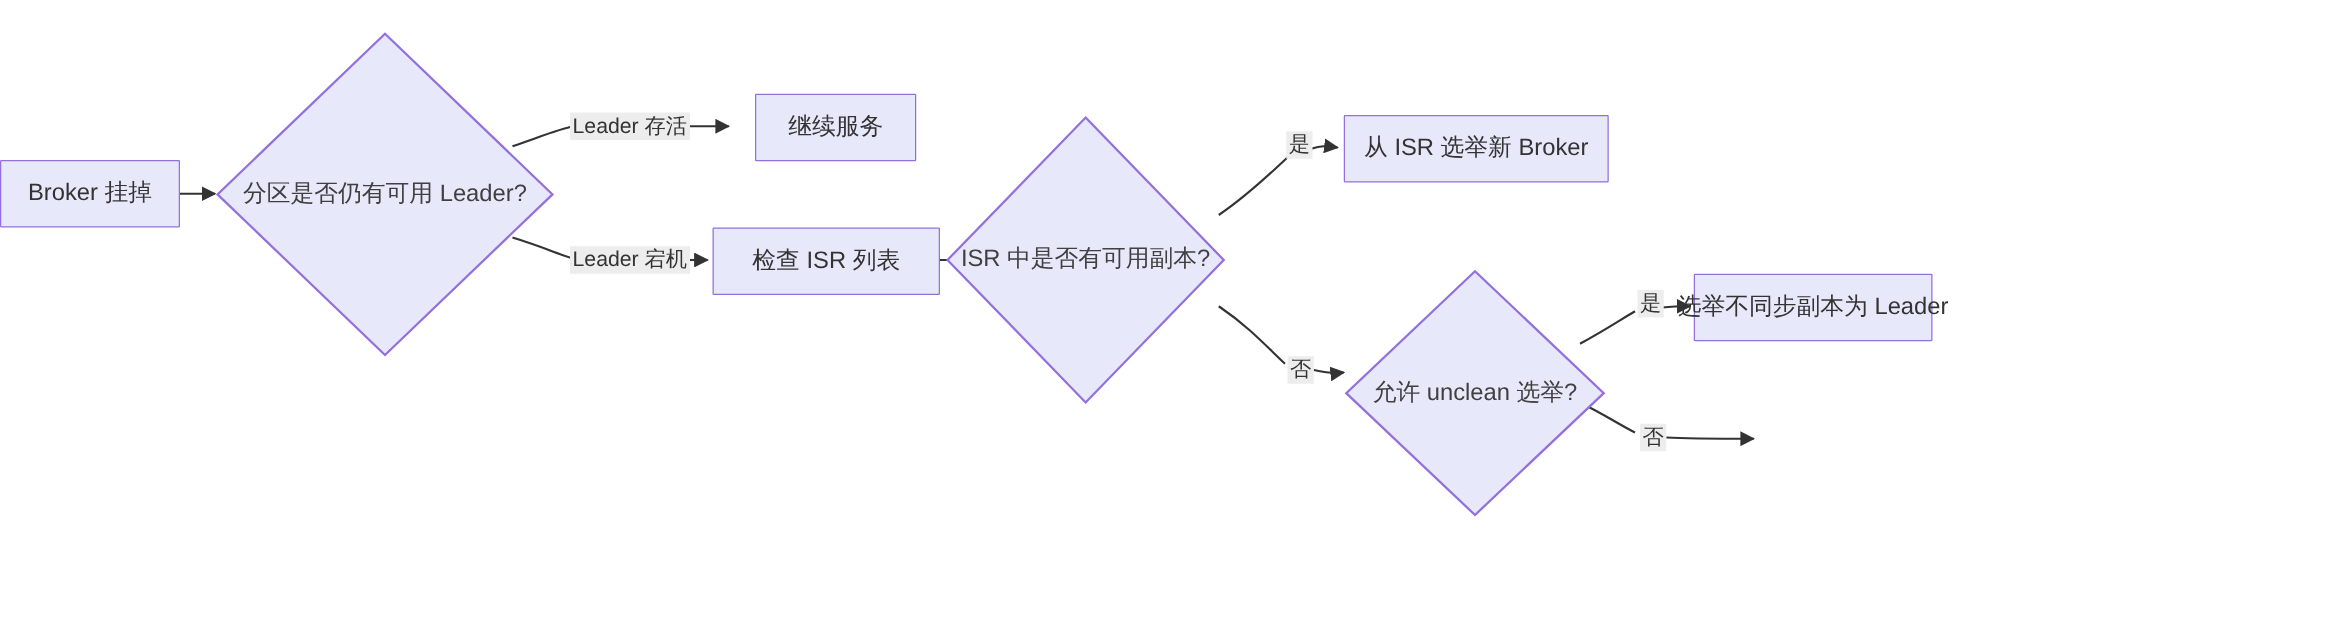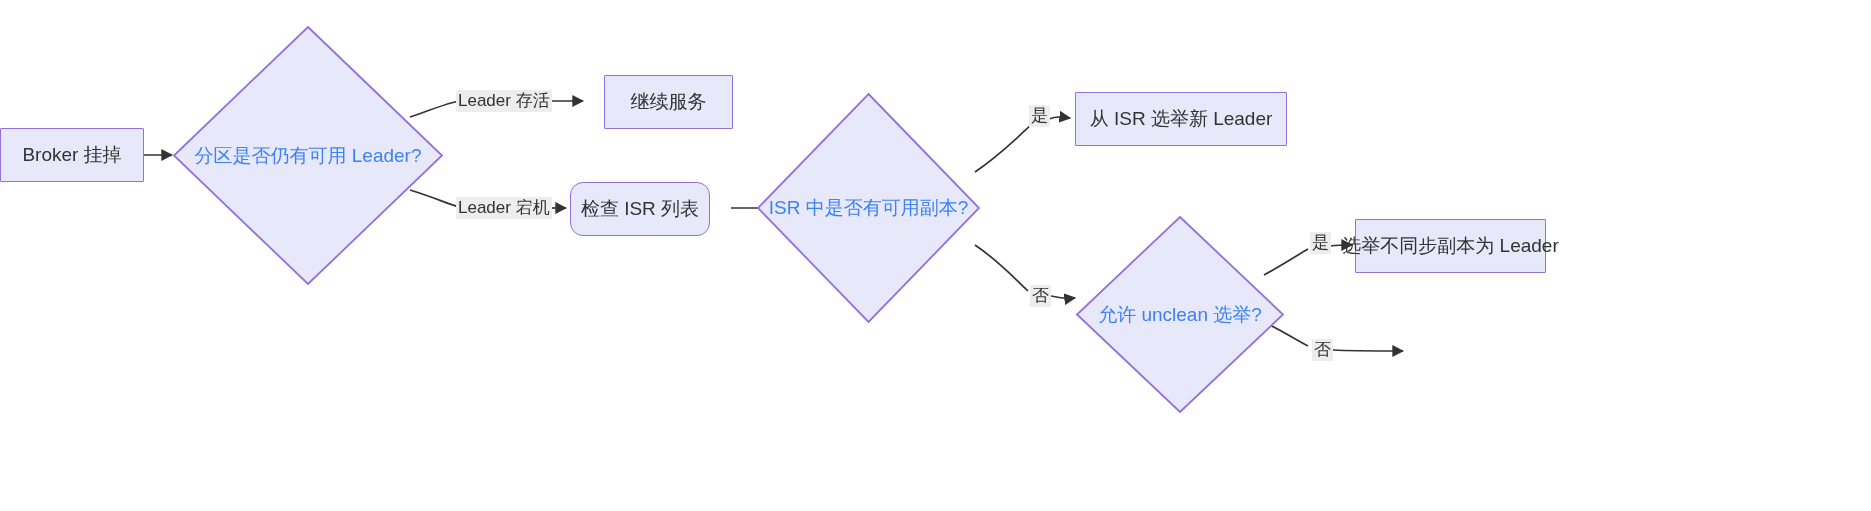--- a/index.html
+++ b/index.html
@@ -29,21 +29,21 @@
   .node.diamond{
     background:transparent;
     border:none;
   }
   .diamond .dshape{
     position:absolute;left:0;top:0;width:100%;height:100%;
   }
   .diamond .dlabel{
     position:relative;
     z-index:2;
-    color:#3b82f6;
+    color:#404040;
     font-size:19px;
     white-space:nowrap;
   }
 
   .edge-label{
     position:absolute;
     background:#EDEDED;
     color:#333333;
     font-size:17px;
     line-height:1.15;
@@ -96,33 +96,33 @@
     <svg class="dshape" viewBox="0 0 272 261" preserveAspectRatio="none">
       <polygon points="136,2 270,130.5 136,259 2,130.5" fill="#E8E8FB" stroke="#9370DB" stroke-width="1.8"></polygon>
     </svg>
     <span class="dlabel">分区是否仍有可用 Leader?</span>
   </div>
 
   <div class="node rect" style="left:585px;top:75px;width:129px;height:54px;margin-left:19px;">
     <span>继续服务</span>
   </div>
 
-  <div class="node rect" style="left:570px;top:182px;width:140px;height:54px;border-radius:13px;">
+  <div class="node rect" style="left:570px;top:182px;width:182px;height:54px;">
     <span>检查 ISR 列表</span>
   </div>
 
   <div class="node diamond" style="left:756px;top:92px;width:225px;height:232px;">
     <svg class="dshape" viewBox="0 0 225 232" preserveAspectRatio="none">
       <polygon points="112.5,2 223,116 112.5,230 2,116" fill="#E8E8FB" stroke="#9370DB" stroke-width="1.8"></polygon>
     </svg>
     <span class="dlabel">ISR 中是否有可用副本?</span>
   </div>
 
   <div class="node rect" style="left:1075px;top:92px;width:212px;height:54px;">
-    <span>从 ISR 选举新 Leader</span>
+    <span>从 ISR 选举新 Broker</span>
   </div>
 
   <div class="node diamond" style="left:1075px;top:215px;width:210px;height:199px;">
     <svg class="dshape" viewBox="0 0 210 199" preserveAspectRatio="none">
       <polygon points="105,2 208,99.5 105,197 2,99.5" fill="#E8E8FB" stroke="#9370DB" stroke-width="1.8"></polygon>
     </svg>
     <span class="dlabel">允许 unclean 选举?</span>
   </div>
 
   <div class="node rect" style="left:1355px;top:219px;width:191px;height:54px;justify-content:center;">

